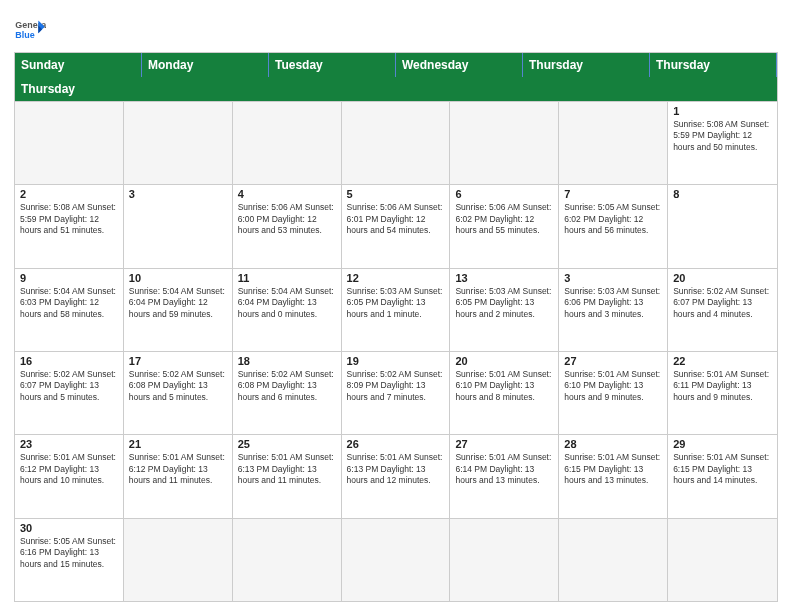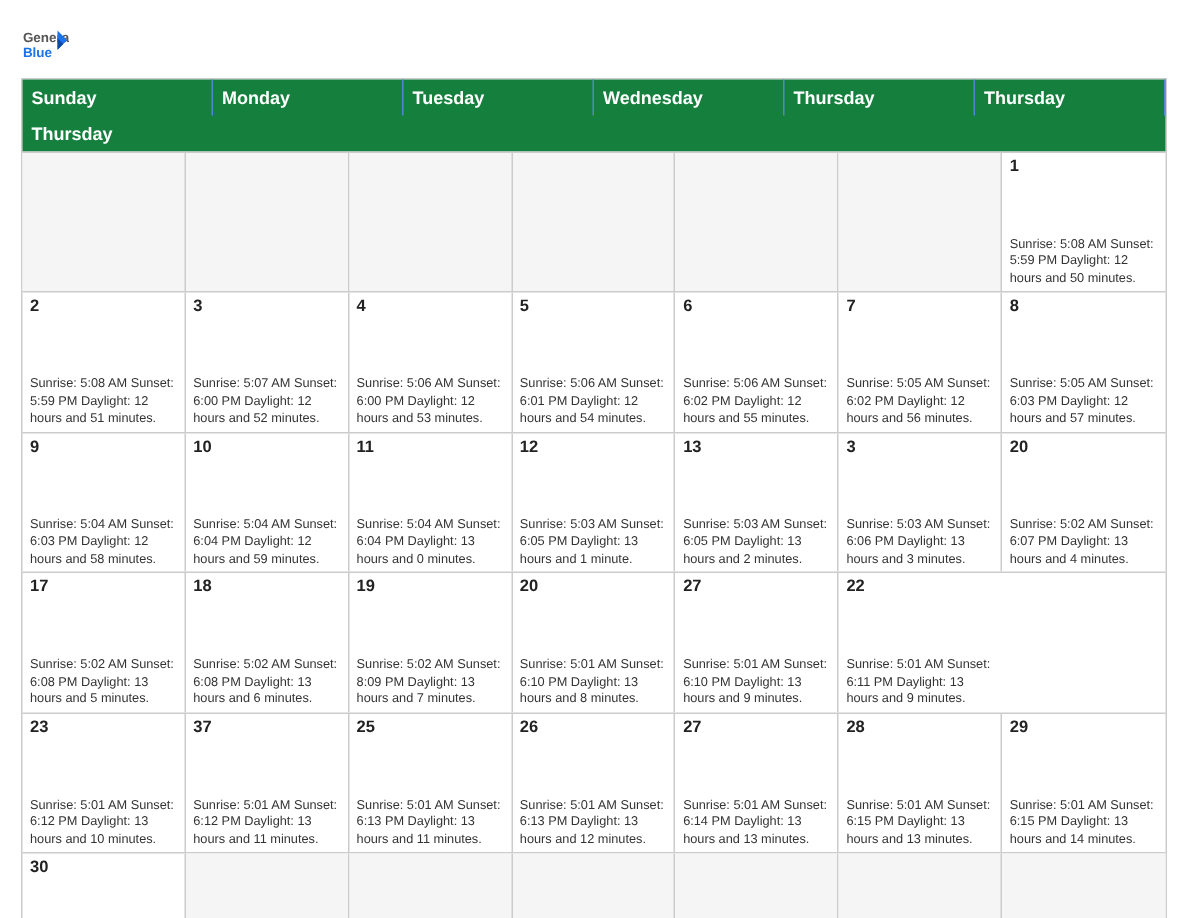--- a/index.html
+++ b/index.html
@@ -93,21 +93,20 @@
     .day-num {
       font-size: 11px;
       font-weight: bold;
       color: #222;
       margin-bottom: 2px;
     }
     .day-info {
       font-size: 8.5px;
       color: #333;
       line-height: 1.35;
-      margin-top: 38px;
     }
   </style>
 </head>
 <body>
 
 <div class="page">
   <div class="header">
     <div class="logo">
       <svg class="logo-icon" viewBox="0 0 50 50">
         <text x="2" y="22" font-size="14" font-family="Arial" font-weight="bold" fill="#555">General</text>
@@ -151,24 +150,20 @@
         <div class="cal-row">
           <div class="cal-cell">
             <div class="day-num">2</div>
             <div class="day-info">Sunrise: 5:08 AM
 Sunset: 5:59 PM
 Daylight: 12 hours
 and 51 minutes.</div>
           </div>
           <div class="cal-cell">
             <div class="day-num">3</div>
-            <div class="day-info">Sunrise: 5:07 AM
-Sunset: 6:00 PM
-Daylight: 12 hours
-and 52 minutes.</div>
           </div>
           <div class="cal-cell">
             <div class="day-num">4</div>
             <div class="day-info">Sunrise: 5:06 AM
 Sunset: 6:00 PM
 Daylight: 12 hours
 and 53 minutes.</div>
           </div>
           <div class="cal-cell">
             <div class="day-num">5</div>
@@ -186,24 +181,20 @@
           </div>
           <div class="cal-cell">
             <div class="day-num">7</div>
             <div class="day-info">Sunrise: 5:05 AM
 Sunset: 6:02 PM
 Daylight: 12 hours
 and 56 minutes.</div>
           </div>
           <div class="cal-cell">
             <div class="day-num">8</div>
-            <div class="day-info">Sunrise: 5:05 AM
-Sunset: 6:03 PM
-Daylight: 12 hours
-and 57 minutes.</div>
           </div>
         </div>
         <div class="cal-row">
           <div class="cal-cell">
             <div class="day-num">9</div>
             <div class="day-info">Sunrise: 5:04 AM
 Sunset: 6:03 PM
 Daylight: 12 hours
 and 58 minutes.</div>
           </div>
@@ -245,20 +236,27 @@
           <div class="cal-cell">
             <div class="day-num">20</div>
             <div class="day-info">Sunrise: 5:02 AM
 Sunset: 6:07 PM
 Daylight: 13 hours
 and 4 minutes.</div>
           </div>
         </div>
         <div class="cal-row">
           <div class="cal-cell">
+            <div class="day-num">16</div>
+            <div class="day-info">Sunrise: 5:02 AM
+Sunset: 6:07 PM
+Daylight: 13 hours
+and 5 minutes.</div>
+          </div>
+          <div class="cal-cell">
             <div class="day-num">17</div>
             <div class="day-info">Sunrise: 5:02 AM
 Sunset: 6:08 PM
 Daylight: 13 hours
 and 5 minutes.</div>
           </div>
           <div class="cal-cell">
             <div class="day-num">18</div>
             <div class="day-info">Sunrise: 5:02 AM
 Sunset: 6:08 PM
@@ -296,21 +294,21 @@
         </div>
         <div class="cal-row">
           <div class="cal-cell">
             <div class="day-num">23</div>
             <div class="day-info">Sunrise: 5:01 AM
 Sunset: 6:12 PM
 Daylight: 13 hours
 and 10 minutes.</div>
           </div>
           <div class="cal-cell">
-            <div class="day-num">37</div>
+            <div class="day-num">21</div>
             <div class="day-info">Sunrise: 5:01 AM
 Sunset: 6:12 PM
 Daylight: 13 hours
 and 11 minutes.</div>
           </div>
           <div class="cal-cell">
             <div class="day-num">25</div>
             <div class="day-info">Sunrise: 5:01 AM
 Sunset: 6:13 PM
 Daylight: 13 hours

